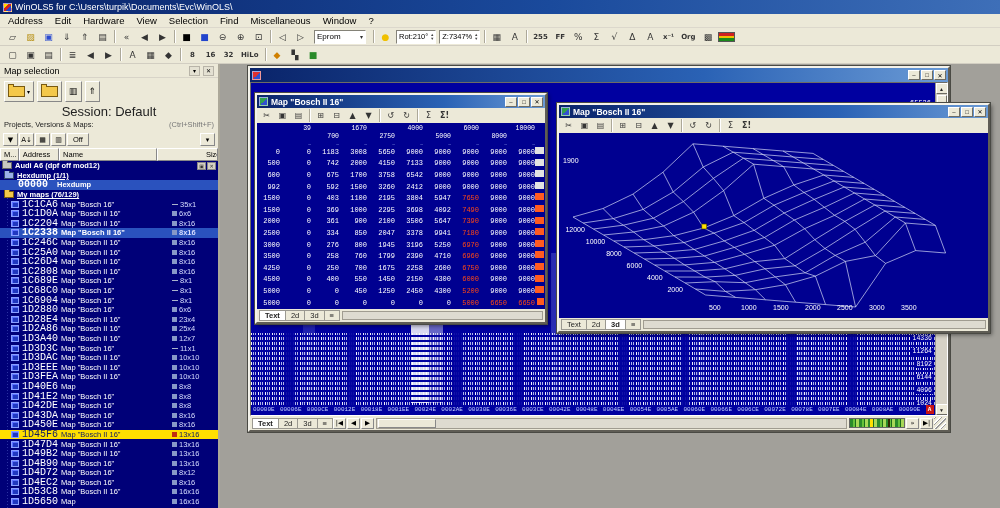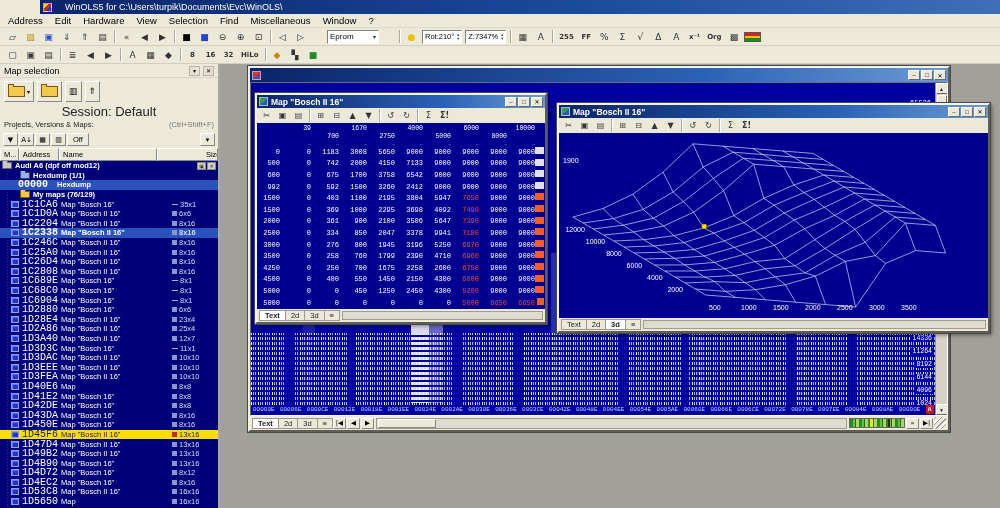--- a/index.html
+++ b/index.html
@@ -1,31 +1,31 @@
 <!DOCTYPE html>
 <html><head>
 <meta charset="utf-8">
 <style>
 *{margin:0;padding:0;box-sizing:border-box;}
 html,body{width:1000px;height:508px;overflow:hidden;}
 body{font-family:"Liberation Sans",sans-serif;background:#ece9d8;position:relative;color:#000;}
 
 
-#titlebar{position:absolute;top:0;left:0;right:0;height:14px;background:linear-gradient(90deg,#0a246a 0%,#1a4a9c 55%,#3e6fb8 100%);color:#fff;font-size:9px;display:flex;align-items:center;gap:13px;padding:0 3px;margin-left:40px;}
+#titlebar{position:absolute;top:0;left:0;right:0;height:14px;background:linear-gradient(90deg,#0a246a 0%,#1a4a9c 55%,#3e6fb8 100%);color:#fff;font-size:9px;display:flex;align-items:center;gap:3px;padding:0 3px;}
 .app-icon{width:9px;height:9px;background:linear-gradient(135deg,#ffd700 0 30%,#d02020 30% 60%,#2040d0 60% 100%);border:1px solid rgba(255,255,255,.5);flex:none;}
 #menubar{position:absolute;top:14px;left:0;right:0;height:14px;background:#ece9d8;display:flex;align-items:center;font-size:9.5px;padding-left:2px;border-bottom:1px solid #dcd8cc;}
 .mi{padding:0 6px;}
 .tb{position:absolute;left:0;right:0;height:18px;background:#ece9d8;display:flex;align-items:center;padding-left:4px;gap:1px;border-bottom:1px solid #d2cec2;}
 #toolbar1{top:28px;}#toolbar2{top:46px;}
 .tgroup{display:flex;align-items:center;gap:1px;}
 .tbtn{min-width:17px;height:15px;display:inline-flex;align-items:center;justify-content:center;font-size:9px;color:#343434;font-family:"DejaVu Sans",sans-serif;border:1px solid transparent;}
 .tbtn.txt{font-size:7px;font-weight:bold;padding:0 2px;}
 .tsep{width:1px;height:13px;background:#aca899;box-shadow:1px 0 0 #fff;margin:0 2px;flex:none;}
 .flagbtn{width:15px;height:10px;background:linear-gradient(180deg,#d02020 0 34%,#f0c000 34% 67%,#1a8a1a 67% 100%);border:1px solid #555;}
-.tcombo{height:14px;min-width:52px;background:#fff;border:1px solid;border-color:#848278 #fff #fff #848278;display:flex;align-items:center;justify-content:space-between;font-size:8px;padding:0 2px;margin:0 17px;}
+.tcombo{height:14px;min-width:52px;background:#fff;border:1px solid;border-color:#848278 #fff #fff #848278;display:flex;align-items:center;justify-content:space-between;font-size:8px;padding:0 2px;margin:0 4px;}
 .tcombo .dd{font-size:6px;color:#333;}
 .tspin{height:14px;background:#fff;border:1px solid;border-color:#848278 #fff #fff #848278;display:flex;align-items:center;font-size:7.5px;padding:0 1px 0 2px;margin:0 1px;gap:2px;}
 .spinArr{display:flex;flex-direction:column;font-size:4px;line-height:4px;color:#444;}
 
 
 #map-panel{position:absolute;top:64px;left:0;width:220px;bottom:0;background:#ece9d8;border-right:2px solid #aca899;display:flex;flex-direction:column;}
 .panel-header{height:14px;display:flex;align-items:center;font-size:9px;padding:0 4px;gap:3px;border-bottom:1px solid #d8d4c8;}
 .ph-sp{flex:1;}
 .phbtn{width:11px;height:10px;display:flex;align-items:center;justify-content:center;font-size:6px;border:1px solid #b8b4a8;background:#e4e1d2;}
 .panel-tools{height:26px;display:flex;align-items:center;gap:3px;padding:2px 4px;}
@@ -42,21 +42,21 @@
 .filter-btn-row{height:17px;display:flex;align-items:center;gap:1px;padding:0 3px;}
 .fsm{width:15px;height:13px;display:inline-flex;align-items:center;justify-content:center;font-size:7px;border:1px solid;border-color:#fff #888 #888 #fff;background:#ece9d8;font-family:"DejaVu Sans",sans-serif;}
 .offbtn{height:13px;padding:0 5px;font-size:7.5px;border:1px solid;border-color:#fff #888 #888 #fff;background:#ece9d8;display:inline-flex;align-items:center;}
 .cols{height:13px;display:flex;font-size:7.5px;}
 .col{border:1px solid;border-color:#fff #888 #888 #fff;background:#ece9d8;padding:0 3px;display:flex;align-items:center;overflow:hidden;white-space:nowrap;}
 .tree{flex:1;background:#000078;overflow:hidden;font-size:7.5px;color:#fff;background-image:repeating-linear-gradient(0deg,rgba(140,160,255,.3) 0 1px,transparent 1px 3px);background-size:1px 100%;background-repeat:no-repeat;background-position:7px 0;}
 .trow{height:9.6px;display:flex;align-items:center;gap:3px;padding:0 2px;white-space:nowrap;overflow:hidden;}
 .trow .addr{width:36px;flex:none;font-family:"Liberation Mono",monospace;font-size:10px;}
 .trow .nm{flex:1;overflow:hidden;}
 .trow .sz{width:44px;flex:none;display:flex;align-items:center;gap:2px;color:#d6ddff;}
-.trow.grp{padding-left:20px;font-weight:bold;}
+.trow.grp{padding-left:4px;font-weight:bold;text-decoration:underline;}
 .trow.child{padding-left:18px;}
 .trow.maprow{padding-left:11px;}
 .trow.sel{background:#2a52be;font-weight:bold;}
 .trow.cur{background:#ffdf00;color:#101a60;}
 .trow.cur .sz{color:#101a60;}
 .mapicon{width:8px;height:7px;flex:none;border:1px solid #8aa0ff;background:#2038c0;box-shadow:inset 1px 1px 0 #5a70ff;}
 .szic{width:5px;height:5px;background:#8898c8;flex:none;}
 .szic.dash{width:6px;height:1px;background:#aab4cc;}
 .szic.red{background:#c03010;}
 .rbtns{margin-left:auto;display:flex;gap:1px;}

